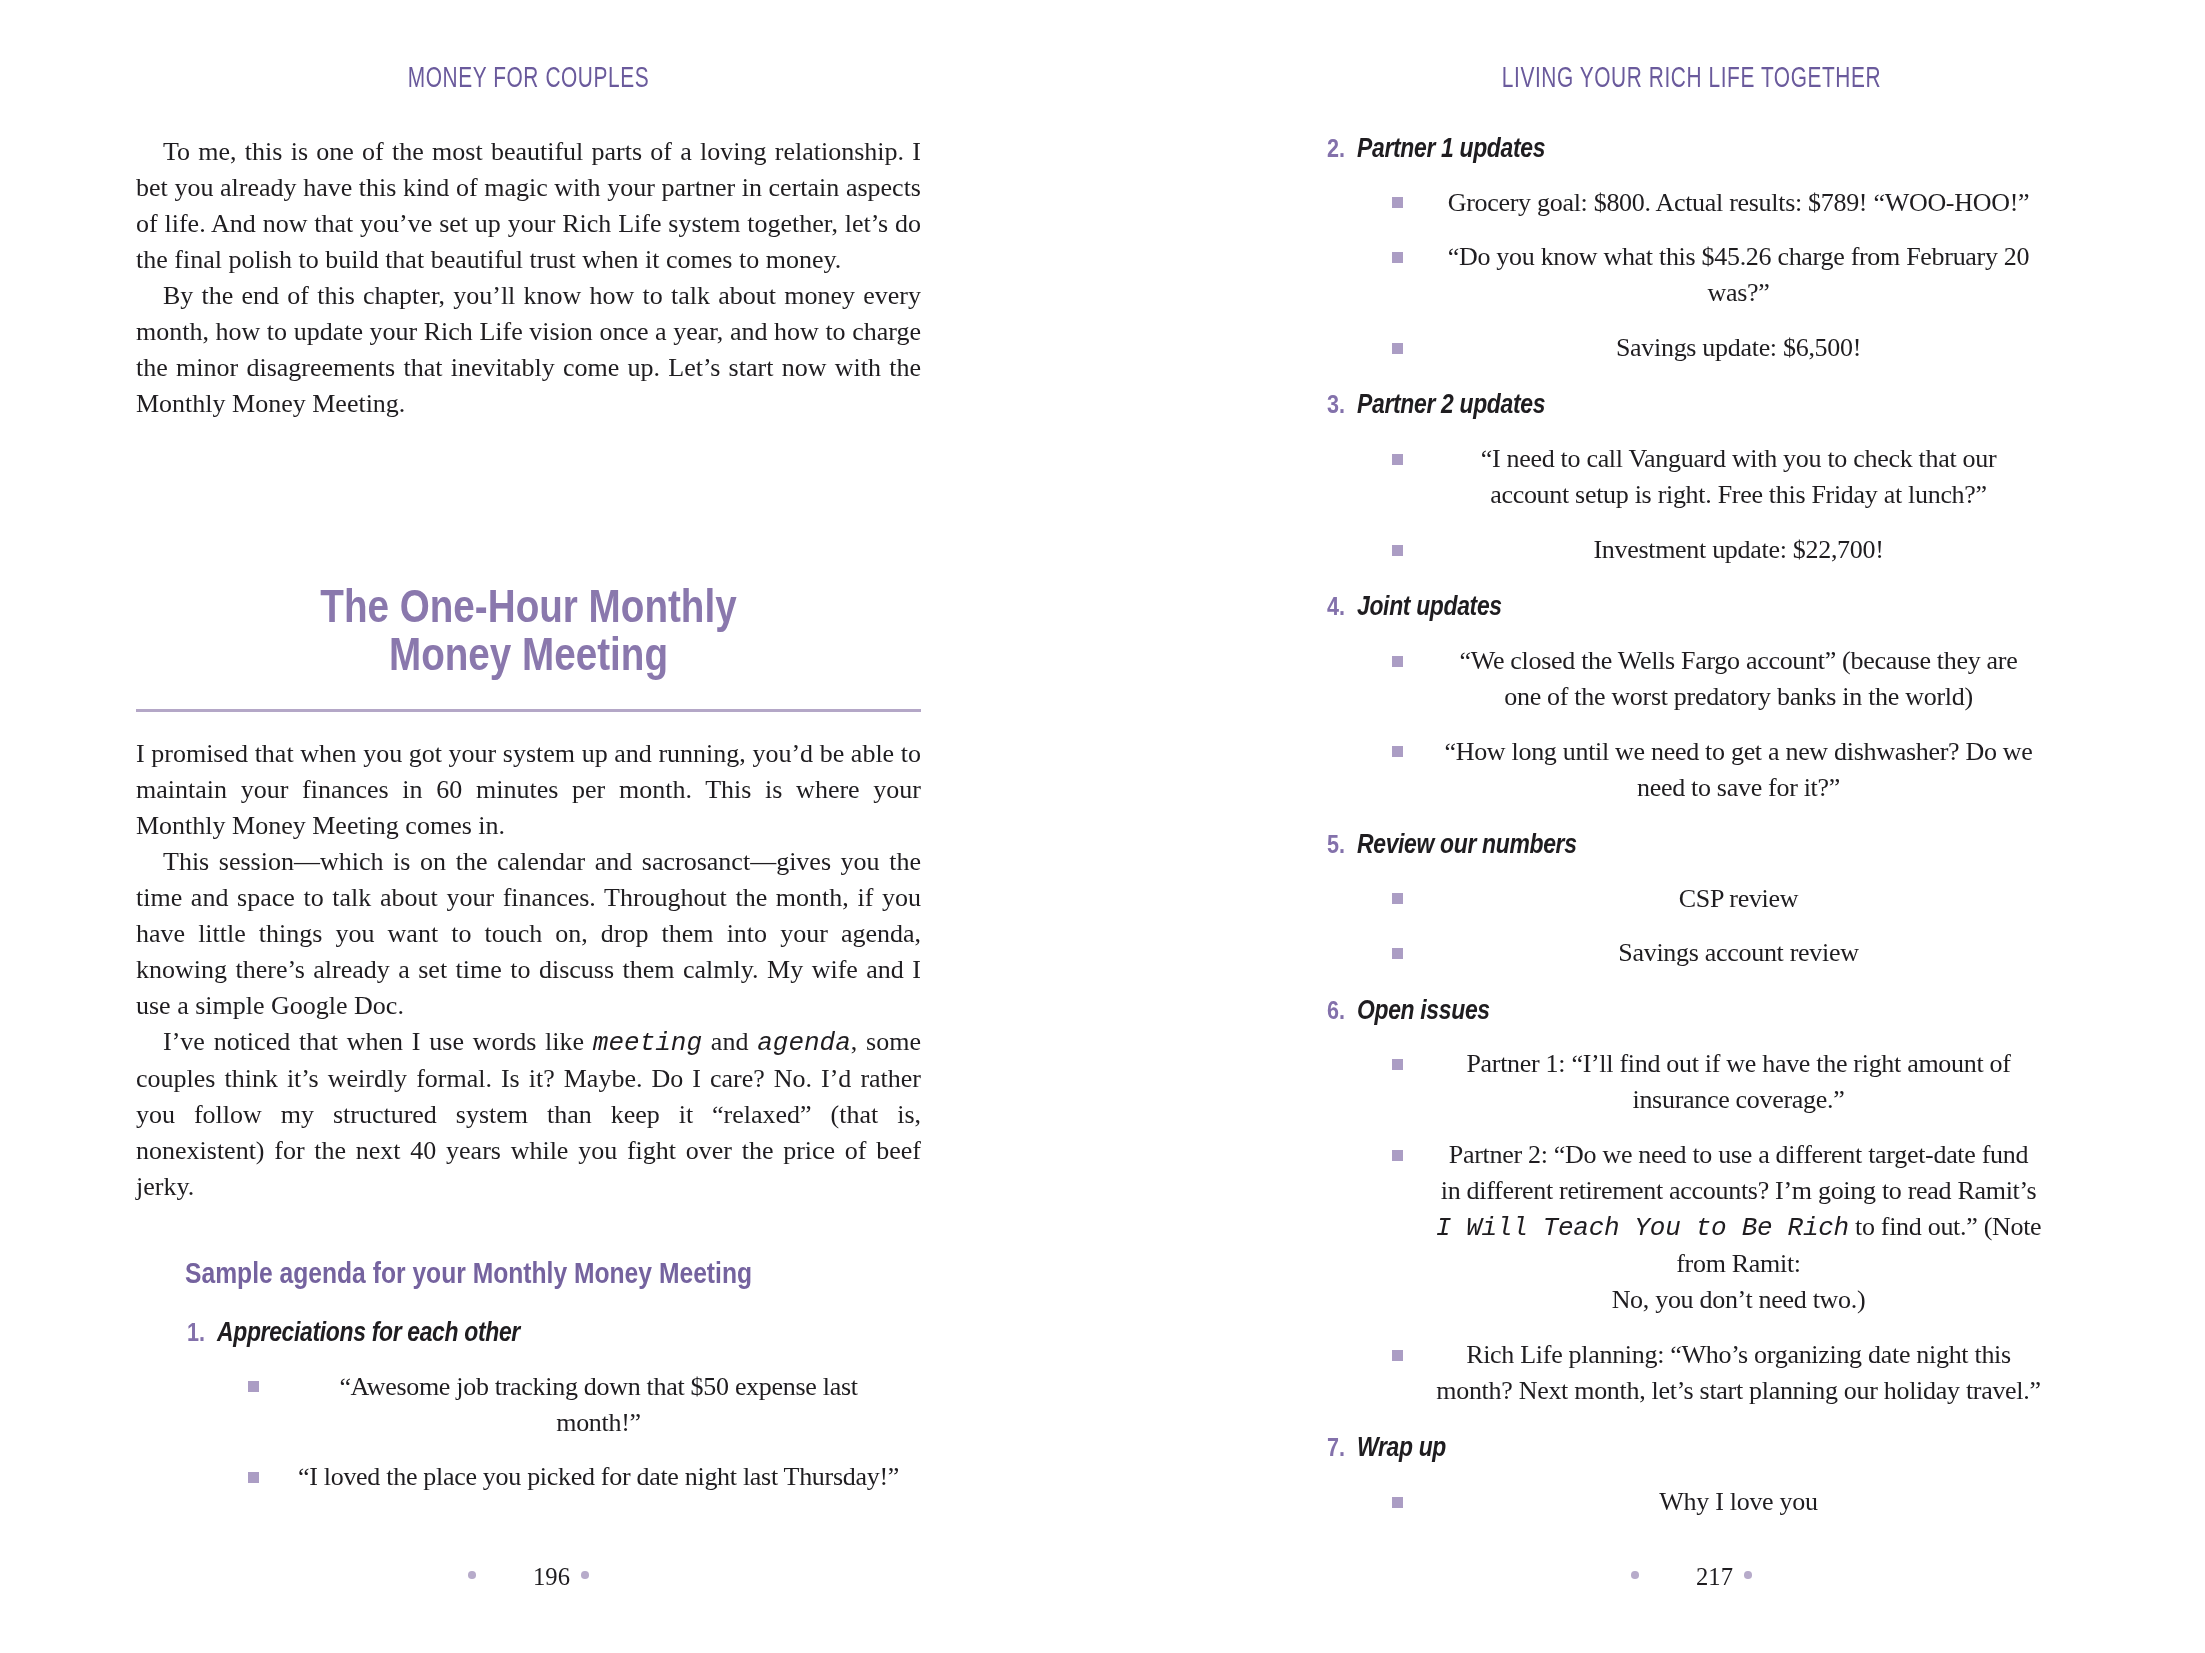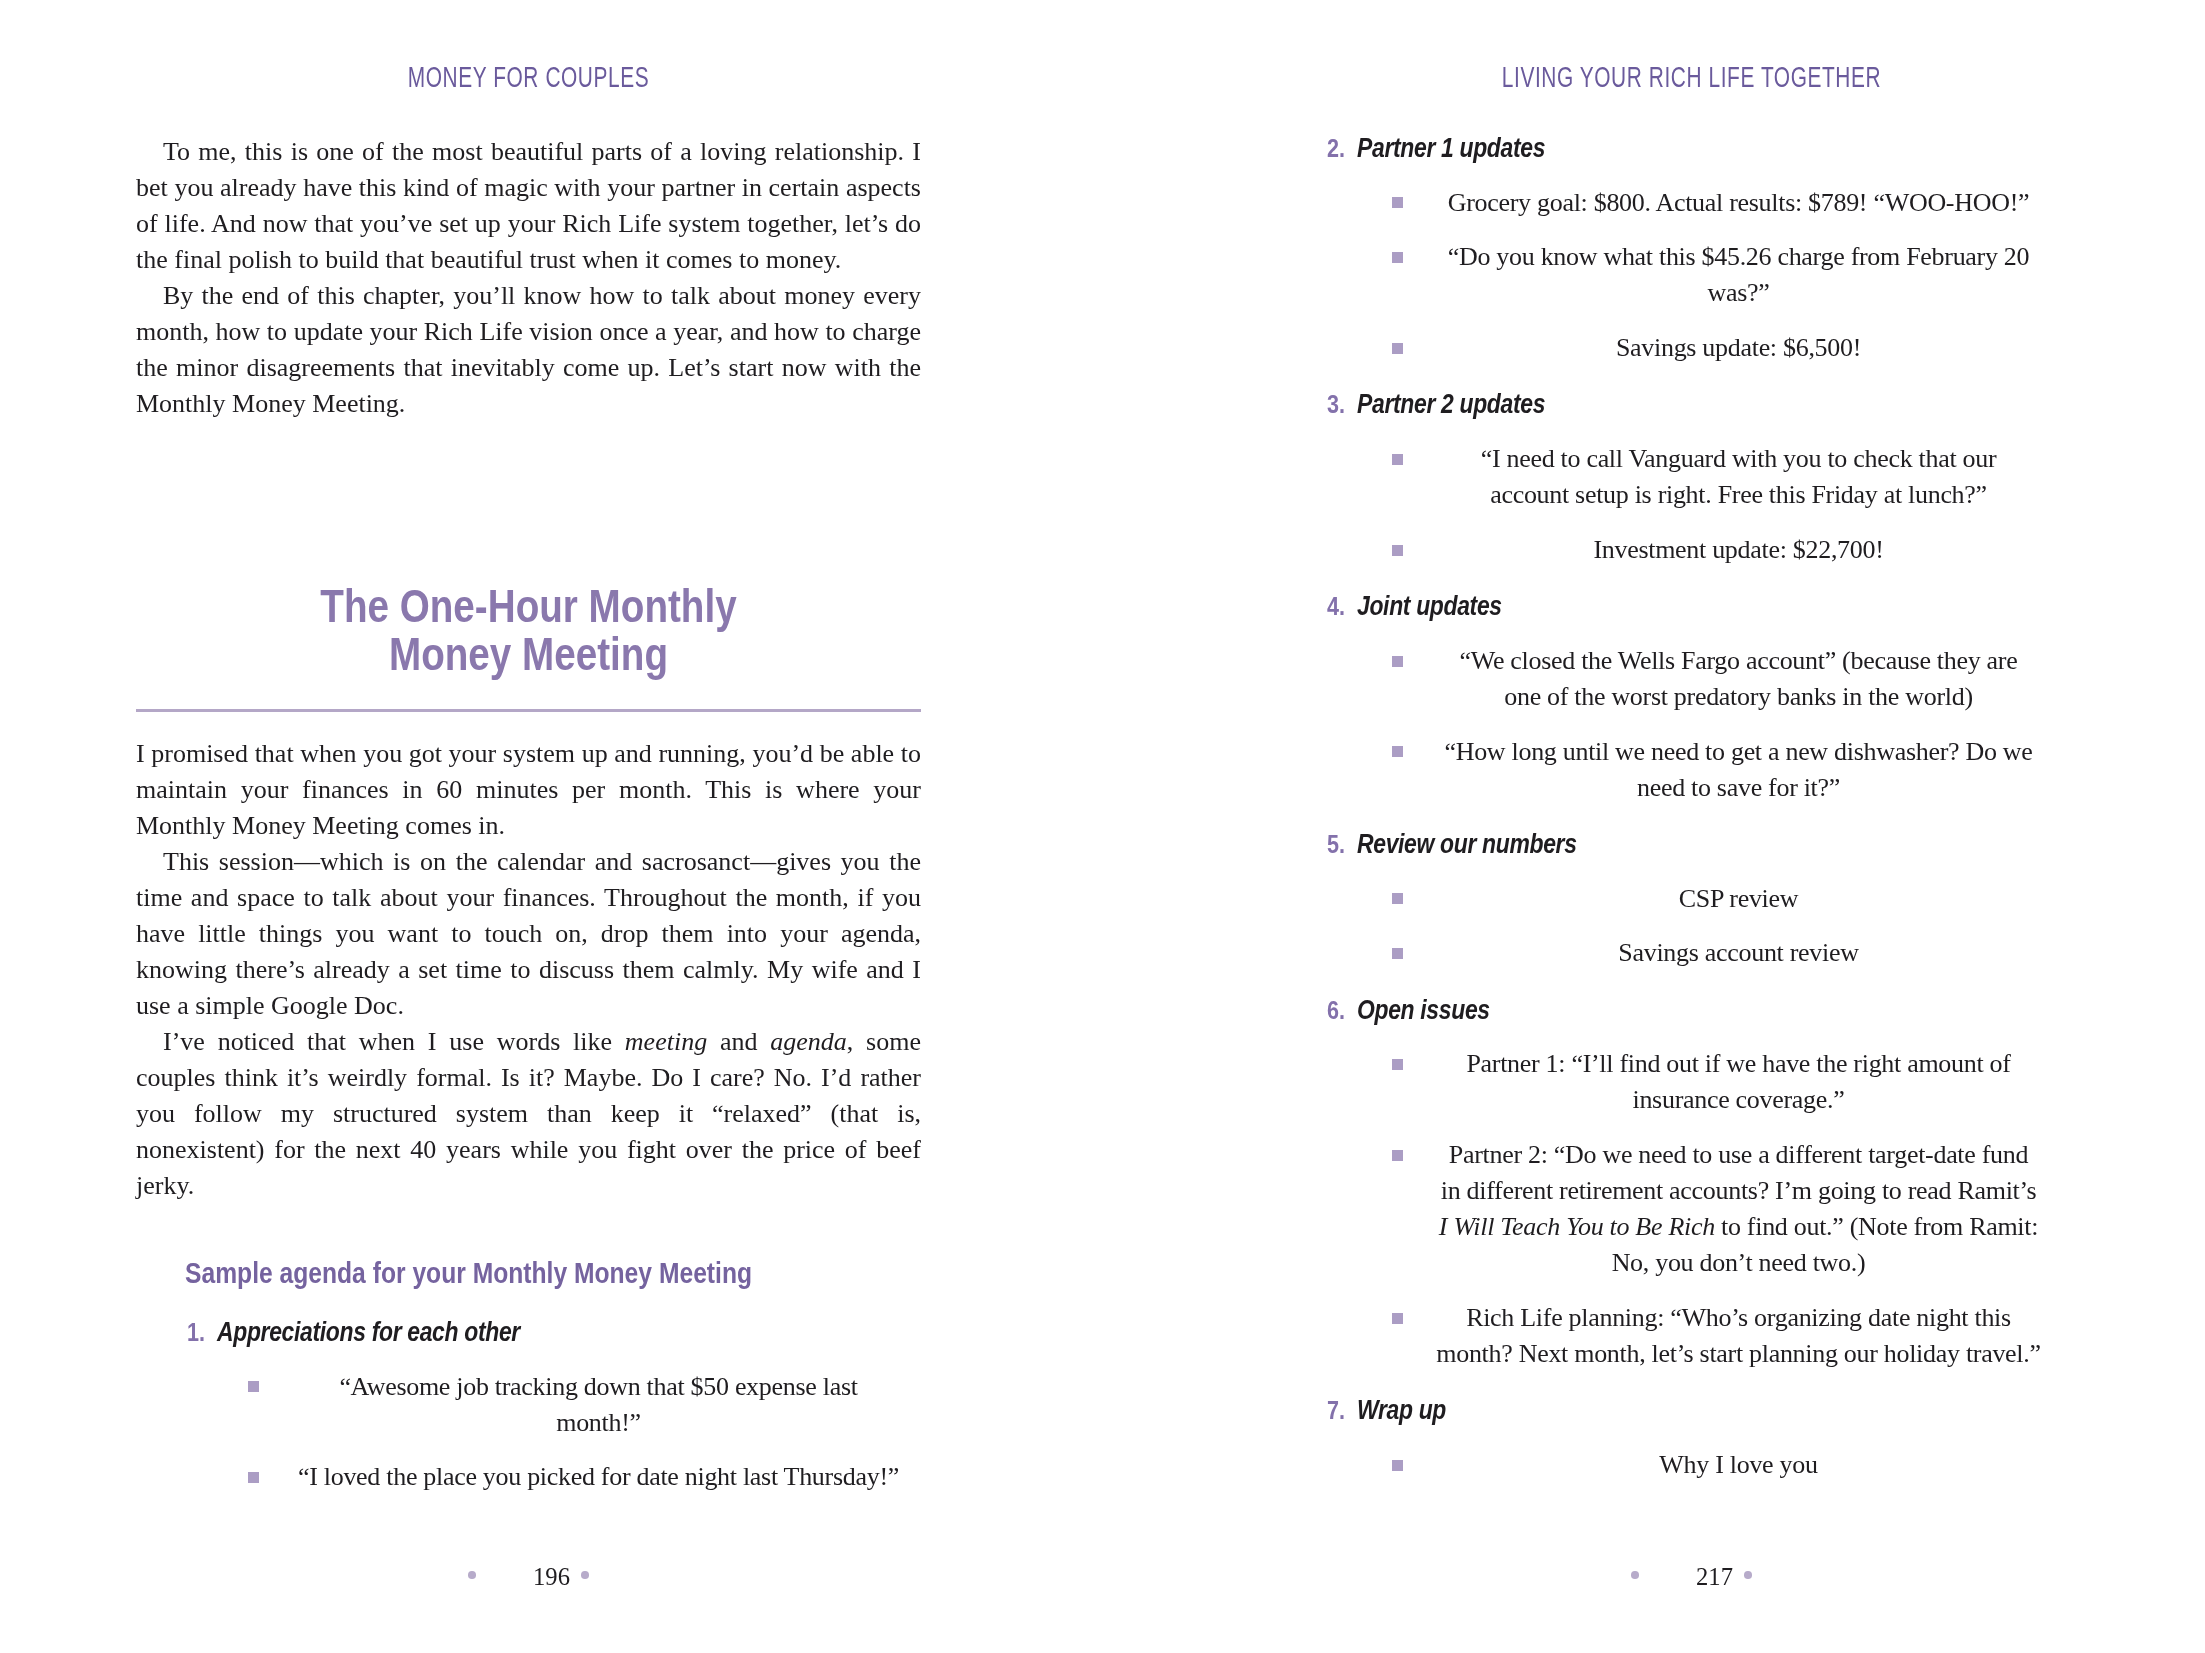--- a/index.html
+++ b/index.html
@@ -36,21 +36,21 @@
     transform-origin:center;
     white-space:nowrap;
   }
 
   .para{
     font-size:26px;line-height:36px;
     text-align:justify;
     hyphens:auto;-webkit-hyphens:auto;
   }
   .para.indent{text-indent:27px;}
-  .it{font-style:italic;}
+  .it{font-style:italic;font-family:Liberation Mono, monospace;}
 
   .paras-top{position:absolute;left:0;top:134px;width:785px;}
   .paras-bottom{position:absolute;left:0;top:736px;width:785px;}
 
   .chapter-heading{
     position:absolute;left:0;top:582px;width:100%;
     text-align:center;
     font-family:"Liberation Sans", sans-serif;
     font-weight:bold;
     font-size:46px;line-height:48px;

